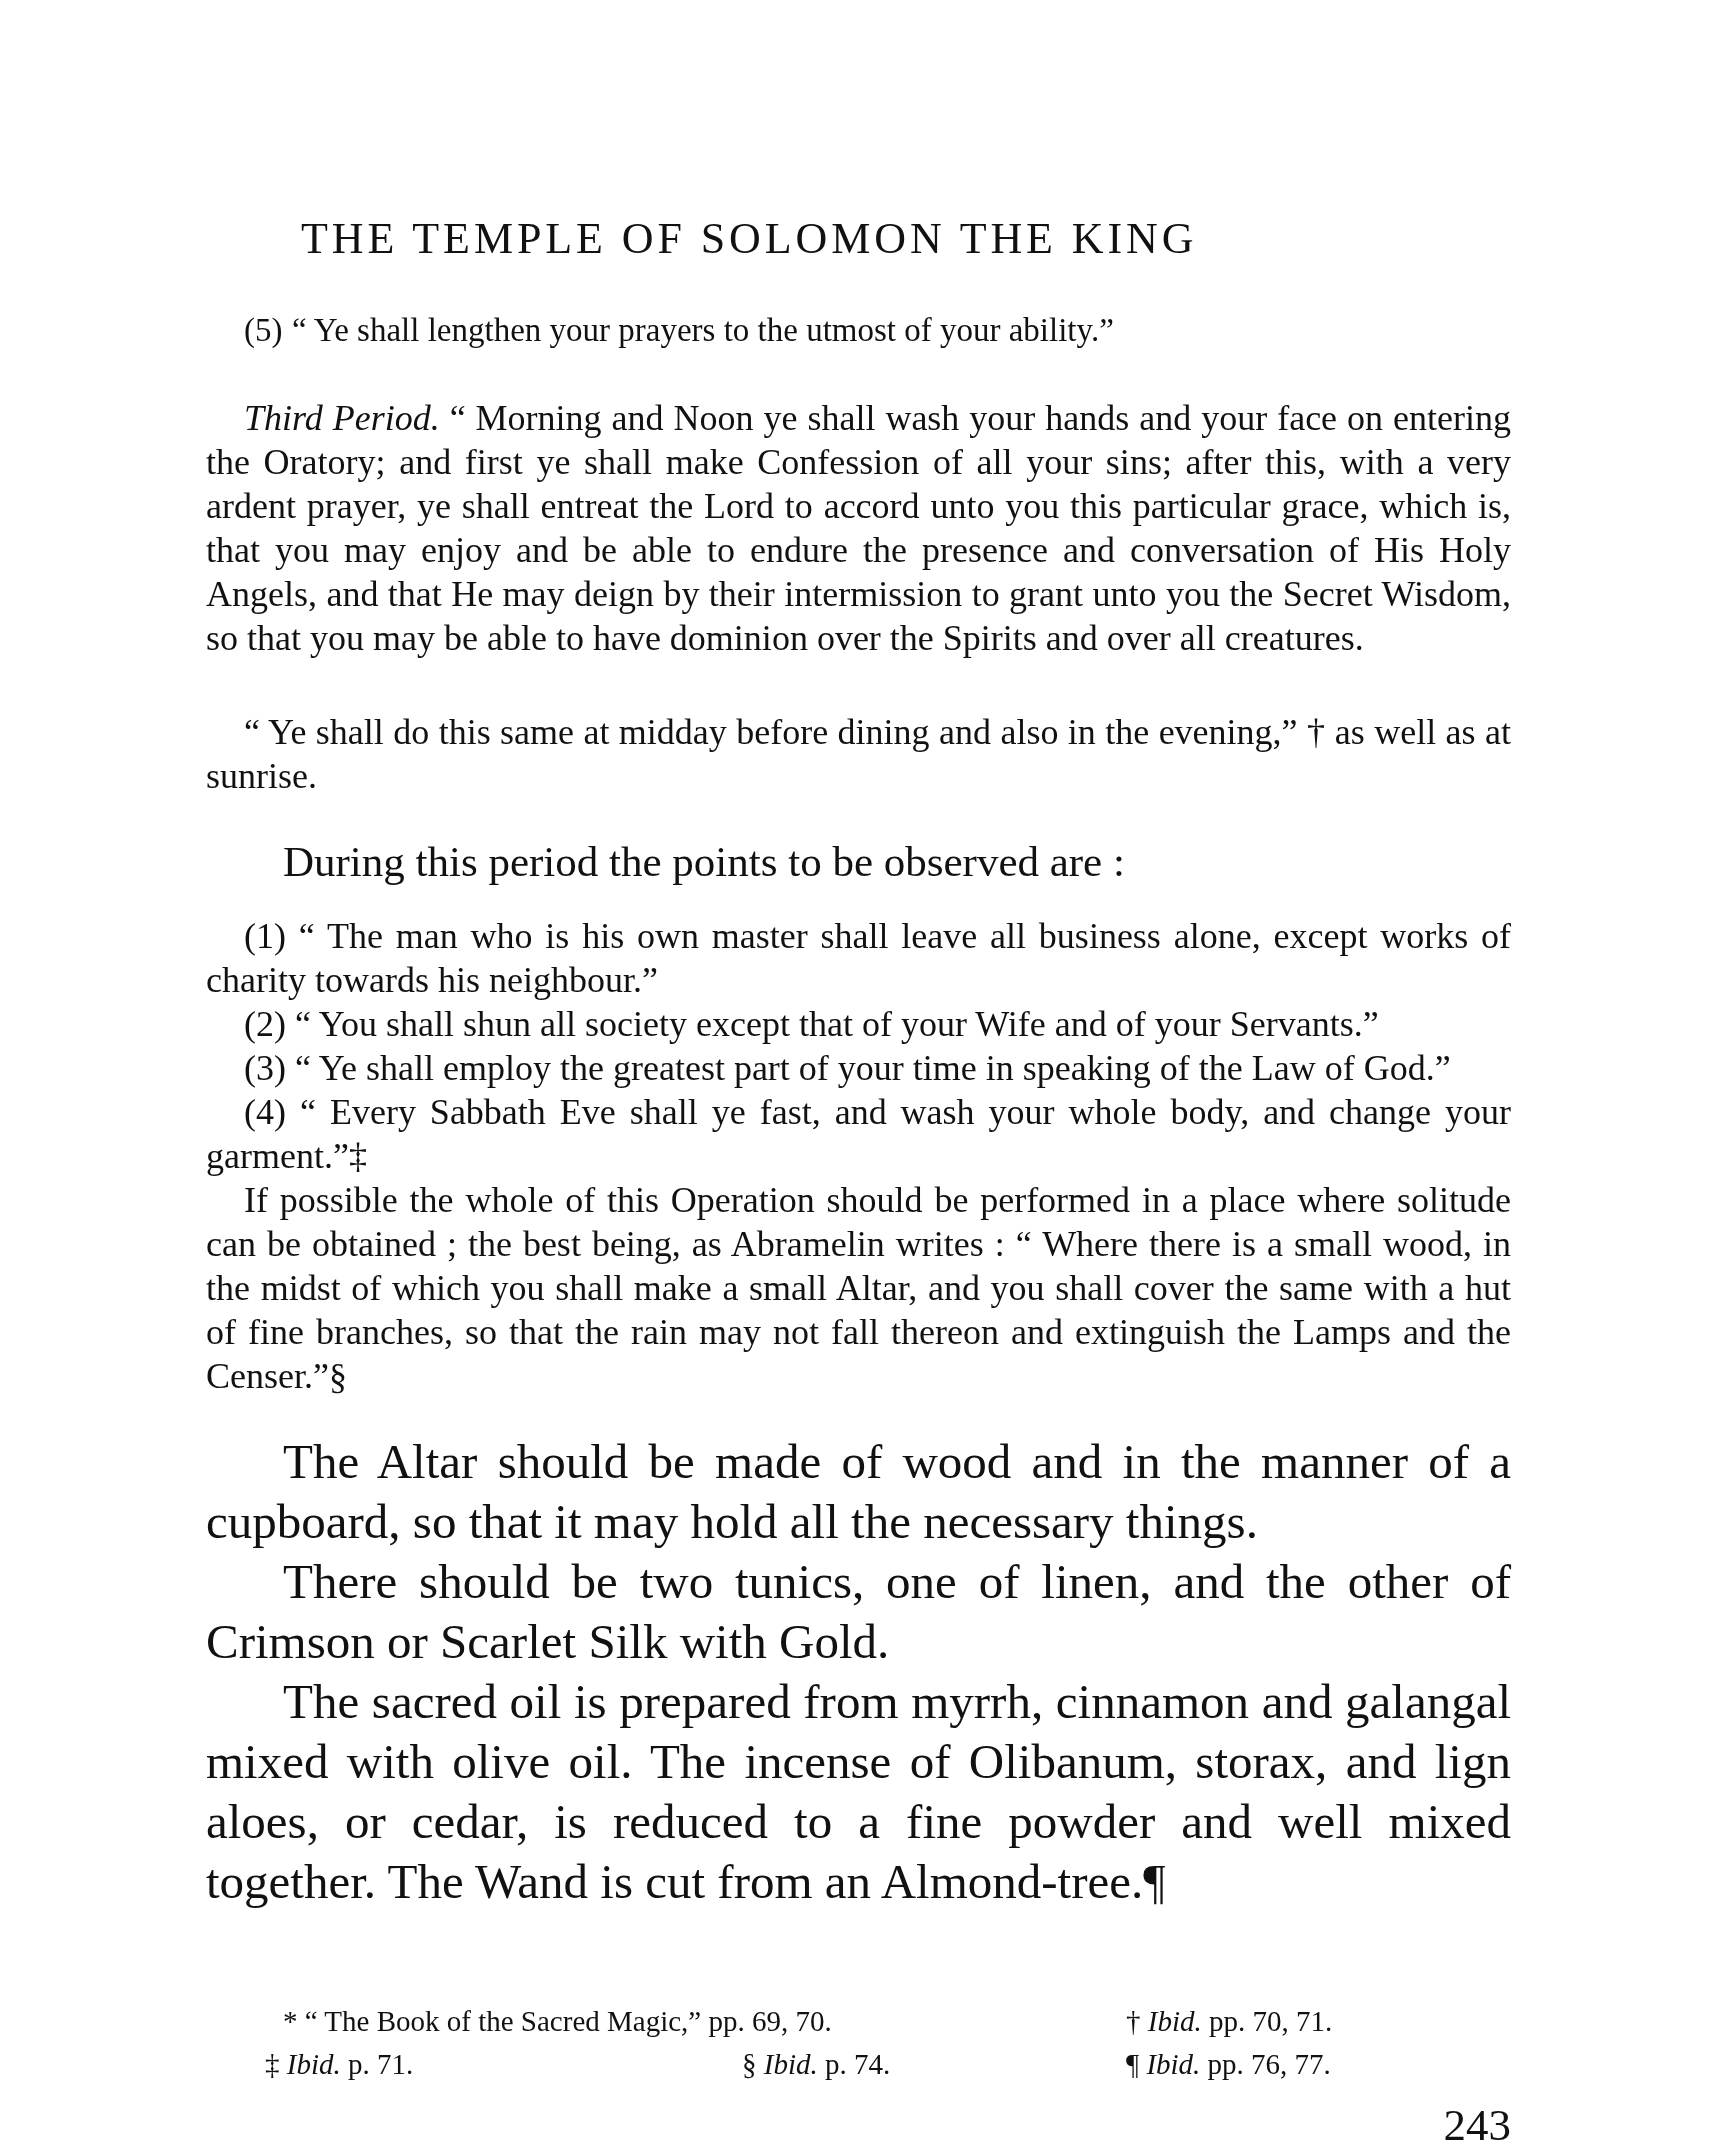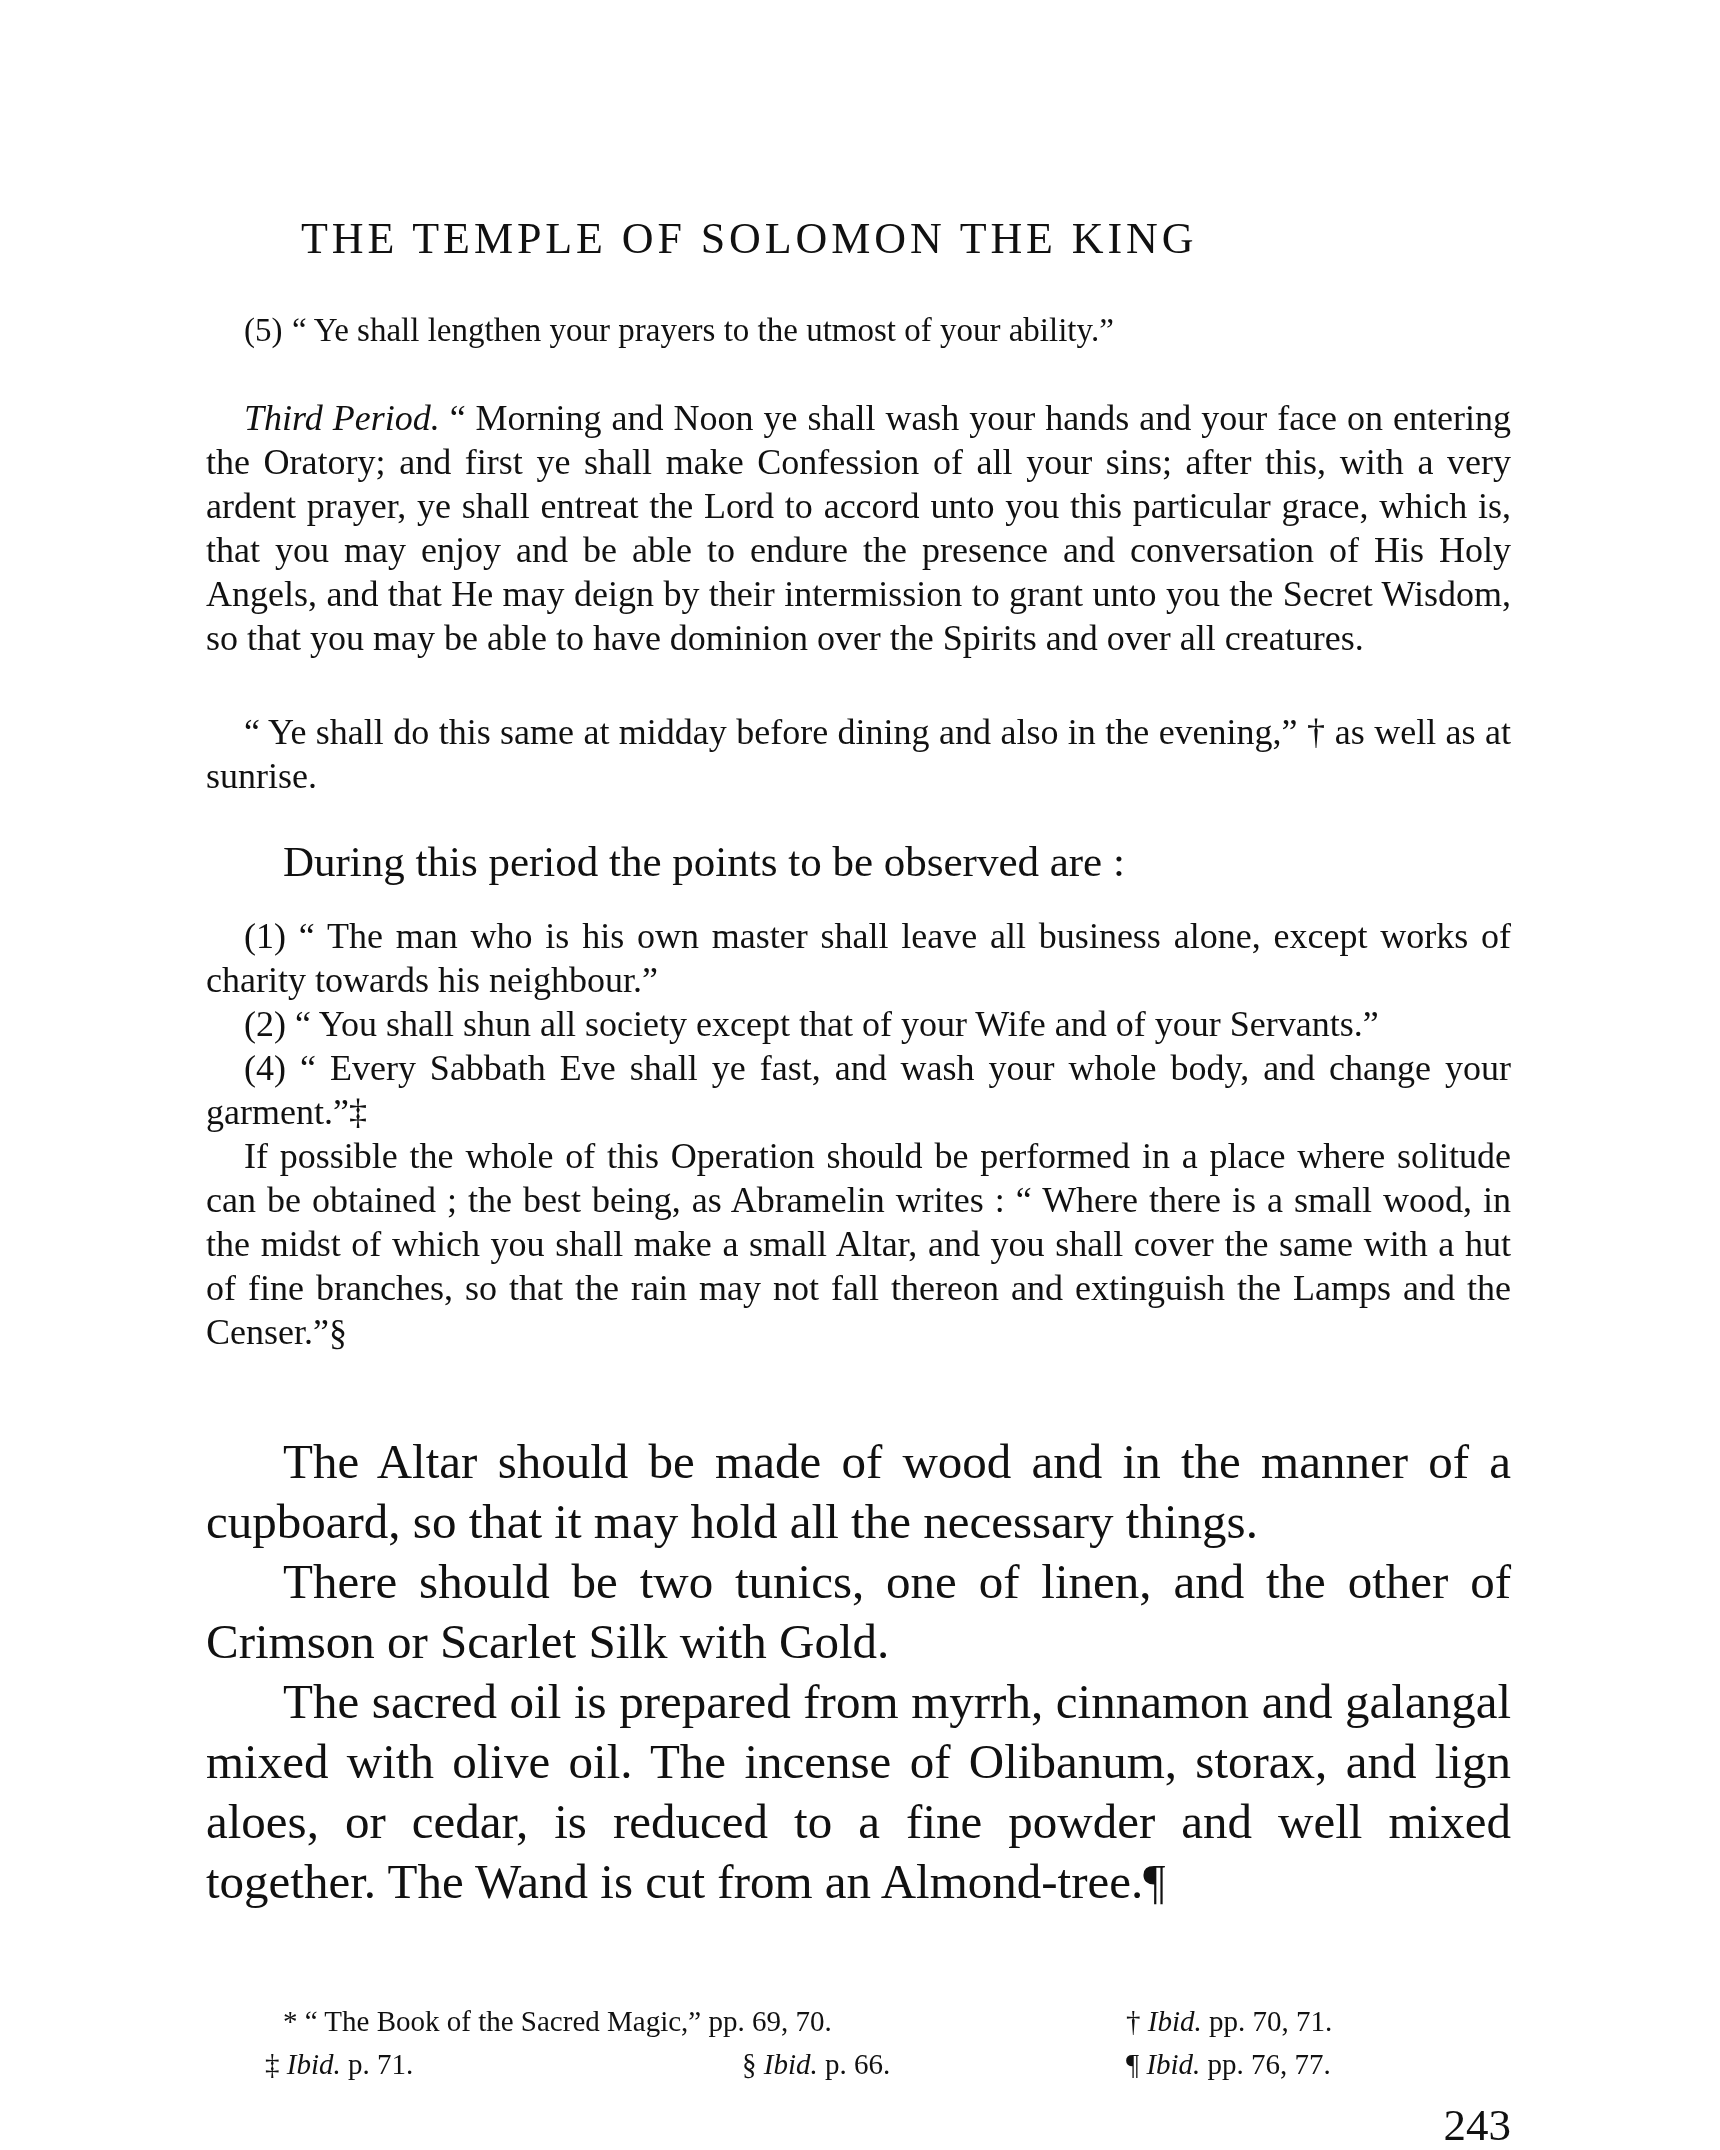--- a/index.html
+++ b/index.html
@@ -49,20 +49,23 @@
   </div>
 
   <div class="block" style="top:914px;">
     <p class="p indent">
       <span class="num">(1)</span> <span>“ The man who is his own master shall leave all business alone, except works of charity towards his neighbour.”</span>
     </p>
     <p class="p indent">
       <span class="num">(2)</span> <span>“ You shall shun all society except that of your Wife and of your Servants.”</span>
     </p>
     <p class="p indent">
+      <span class="num">(3)</span> <span>“ Ye shall employ the greatest part of your time in speaking of the Law of God.”</span>
+    </p>
+    <p class="p indent">
       <span class="num">(4)</span> <span>“ Every Sabbath Eve shall ye fast, and wash your whole body, and change your garment.”‡</span>
     </p>
     <p class="p indent">If possible the whole of this Operation should be performed in a place where solitude can be obtained ; the best being, as Abramelin writes : “ Where there is a small wood, in the midst of which you shall make a small Altar, and you shall cover the same with a hut of fine branches, so that the rain may not fall thereon and extinguish the Lamps and the Censer.”§</p>
   </div>
 
   <div class="block" style="top:1432px;">
     <p class="large indent">The Altar should be made of wood and in the manner of a cupboard, so that it may hold all the necessary things.</p>
     <p class="large indent">There should be two tunics, one of linen, and the other of Crimson or Scarlet Silk with Gold.</p>
     <p class="large indent">The sacred oil is prepared from myrrh, cinnamon and galangal mixed with olive oil.  The incense of Olibanum, storax, and lign aloes, or cedar, is reduced to a fine powder and well mixed together.  The Wand is cut from an Almond-tree.¶</p>
   </div>
@@ -77,21 +80,21 @@
       <span class="ital">Ibid.</span><span> pp. 70, 71.</span>
     </span>
   </div>
   <div class="fn-row" style="top:2045px;">
     <span class="fn" style="left:59px;">
       <span>‡</span>
       <span class="ital">Ibid.</span><span> p. 71.</span>
     </span>
     <span class="fn" style="left:536px;">
       <span>§</span>
-      <span class="ital">Ibid.</span><span> p. 66.</span>
+      <span class="ital">Ibid.</span><span> p. 74.</span>
     </span>
     <span class="fn" style="left:920px;">
       <span>¶</span>
       <span class="ital">Ibid.</span><span> pp. 76, 77.</span>
     </span>
   </div>
 
   <div class="page-number" style="top:2099px;">243</div>
 </div>
 

